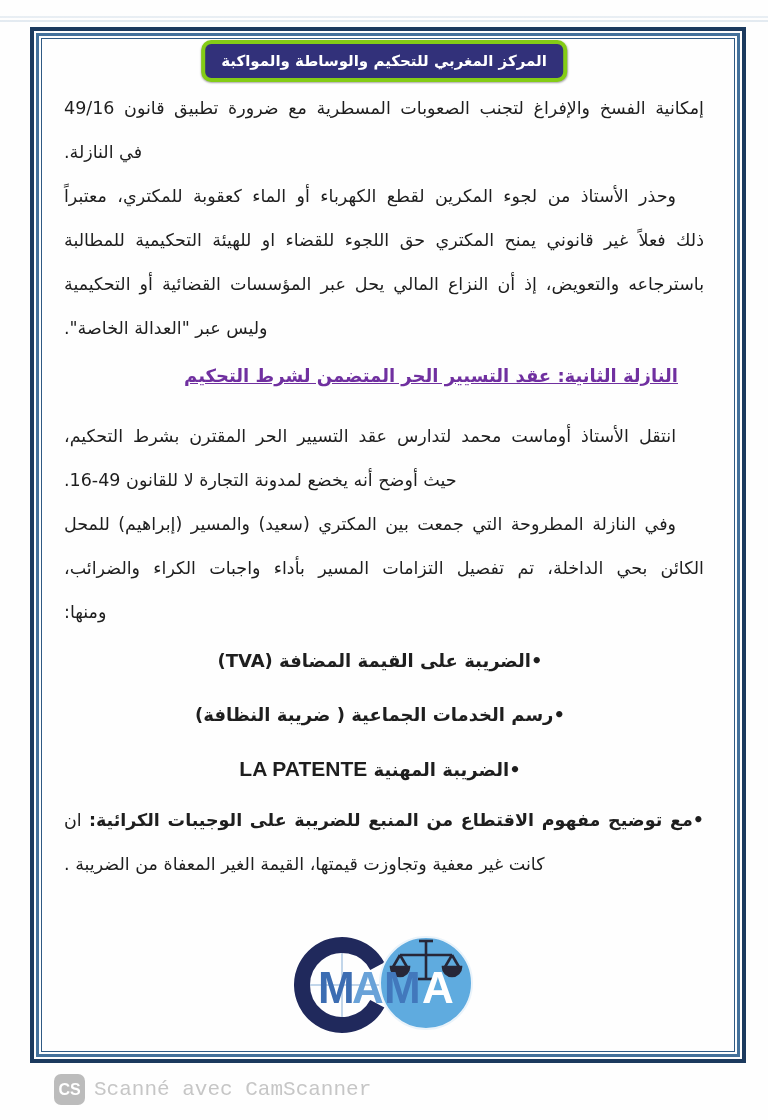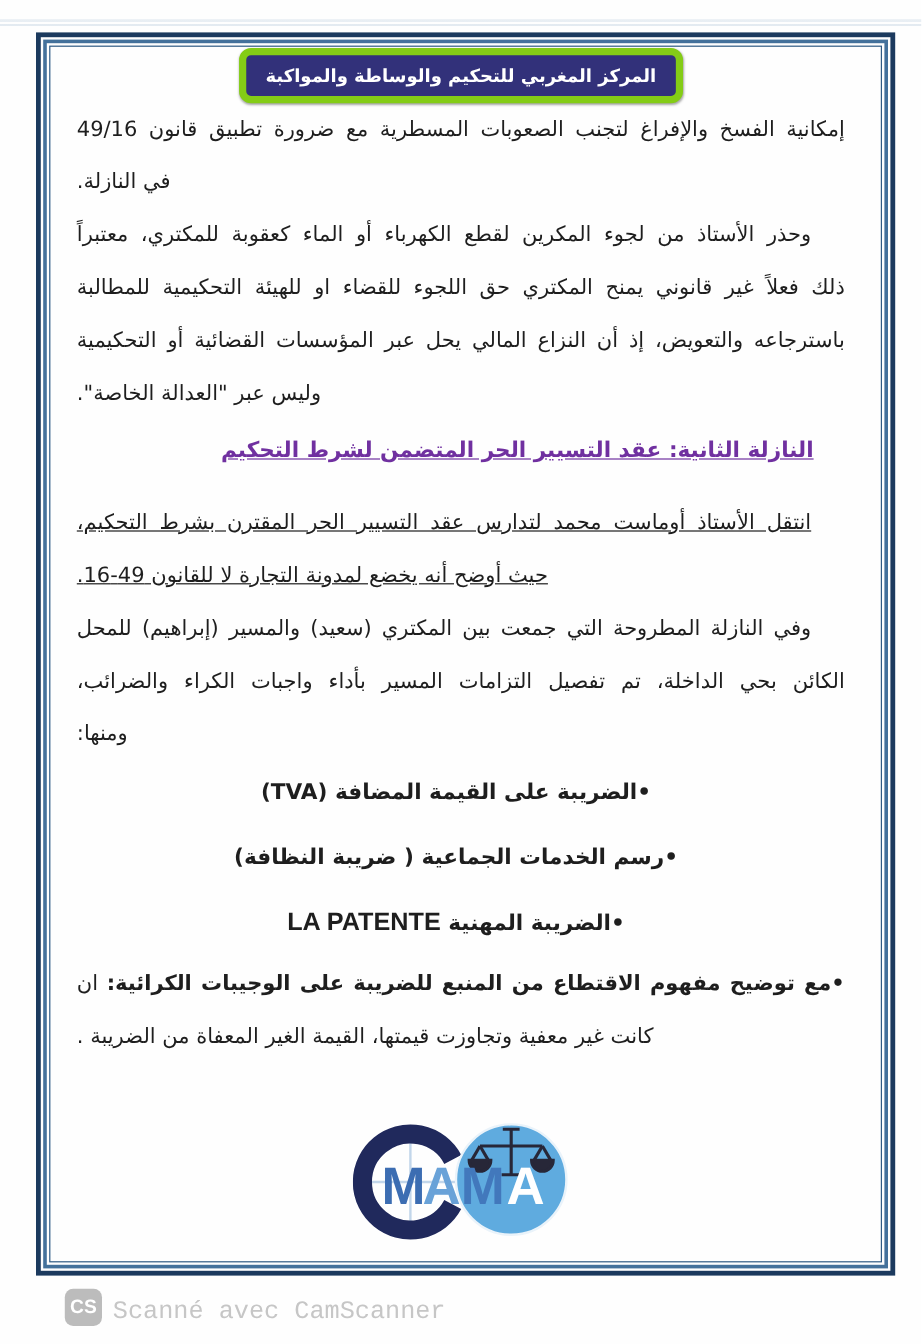--- a/index.html
+++ b/index.html
@@ -10,45 +10,45 @@
   .streaks{position:absolute;top:16px;left:0;width:100%;height:10px;opacity:.65;
     background:linear-gradient(#dde6ee 0 2px,transparent 2px 4px,#d5e0ea 4px 6px,transparent 6px);}
 
   
   .frame{position:absolute;left:30px;top:27px;width:708px;height:1028px;border:4px solid #1c3a5e;}
   .frame-mid{position:absolute;inset:2px;border:3px solid #44719b;}
   .frame-in{position:absolute;inset:2px;border:1px solid #2f5a84;}
 
   
   .badge{position:absolute;top:40px;left:50%;transform:translateX(-50%);z-index:3;
-    background:#32317a;color:#ffffff;border:6px solid #84cc16;border-radius:10px;
+    background:#32317a;color:#ffffff;border:4px solid #84cc16;border-radius:10px;
     padding:8px 16px;font-size:15px;font-weight:bold;white-space:nowrap;
     box-shadow:0 1px 2px rgba(0,0,0,.35);}
 
   
   .content{position:absolute;top:86px;right:64px;left:64px;direction:rtl;color:#1e1e1e;
     font-size:17.5px;z-index:2;}
   .ln{height:44px;line-height:44px;white-space:nowrap;}
   .just{text-align:justify;text-align-last:justify;white-space:normal;}
   .endln{text-align:left;}
   .indent{padding-right:28px;}
   .h2{height:40px;line-height:40px;margin-top:6px;color:#7030a0;font-weight:bold;
     text-decoration:underline;text-align:right;padding-right:26px;font-size:18px;}
-  .p3{margin-top:18px;text-decoration:underline;}
+  .p3{margin-top:18px;}
   .bullet{height:54px;line-height:54px;font-weight:bold;text-align:center;padding-right:8px;font-size:18px;}
   .latin{font-family:"Liberation Sans",sans-serif;font-size:21px;font-weight:bold;}
   .p5{margin-top:2px;}
   .p5 .b{font-weight:bold;}
   .p5l2{padding-right:130px;}
 
   
   .logo{position:absolute;top:930px;left:50%;transform:translateX(-50%);z-index:2;}
 
   
-  .footer{position:absolute;left:8px;top:1074px;display:flex;align-items:flex-end;gap:9px;z-index:2;padding-left:46px;}
+  .footer{position:absolute;left:8px;top:1074px;display:flex;align-items:center;gap:9px;z-index:2;padding-left:46px;}
   .cs-badge{width:31px;height:31px;background:#bcbcbc;color:#ffffff;border-radius:7px;
     display:flex;align-items:center;justify-content:center;
     font-family:"Liberation Sans",sans-serif;font-weight:bold;font-size:16px;}
   .footer-text{color:#c6c6c6;font-family:Liberation Mono, monospace;font-size:21px;}
 </style>
 </head>
 <body>
 
 <div class="page">
 

